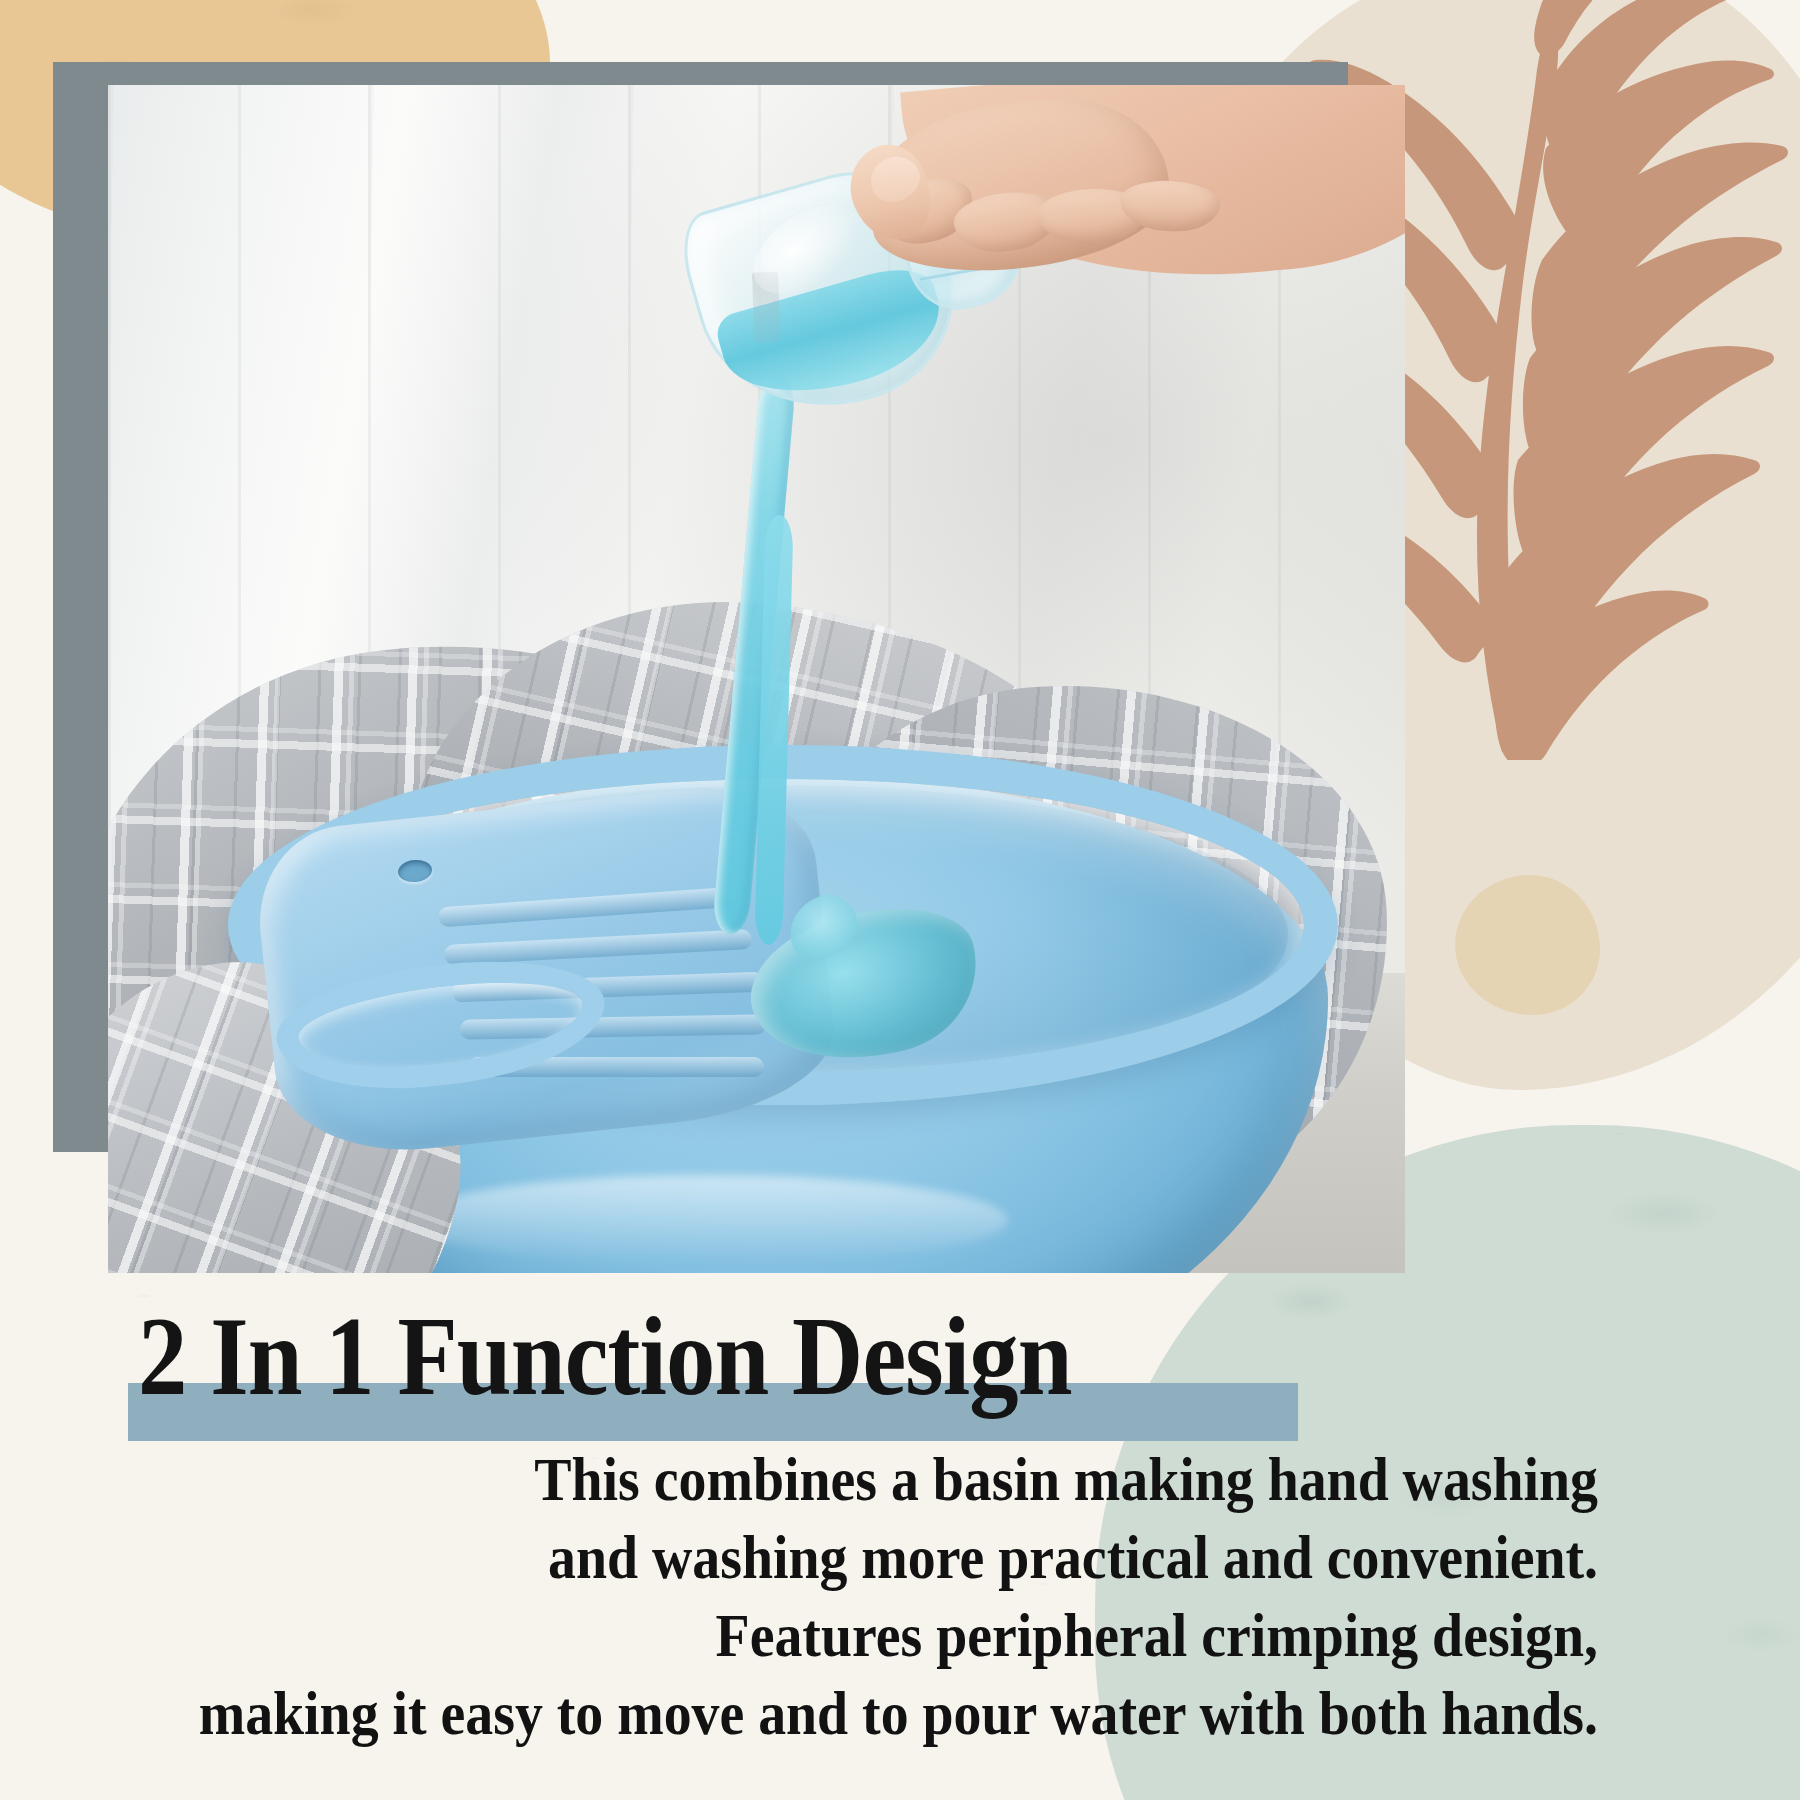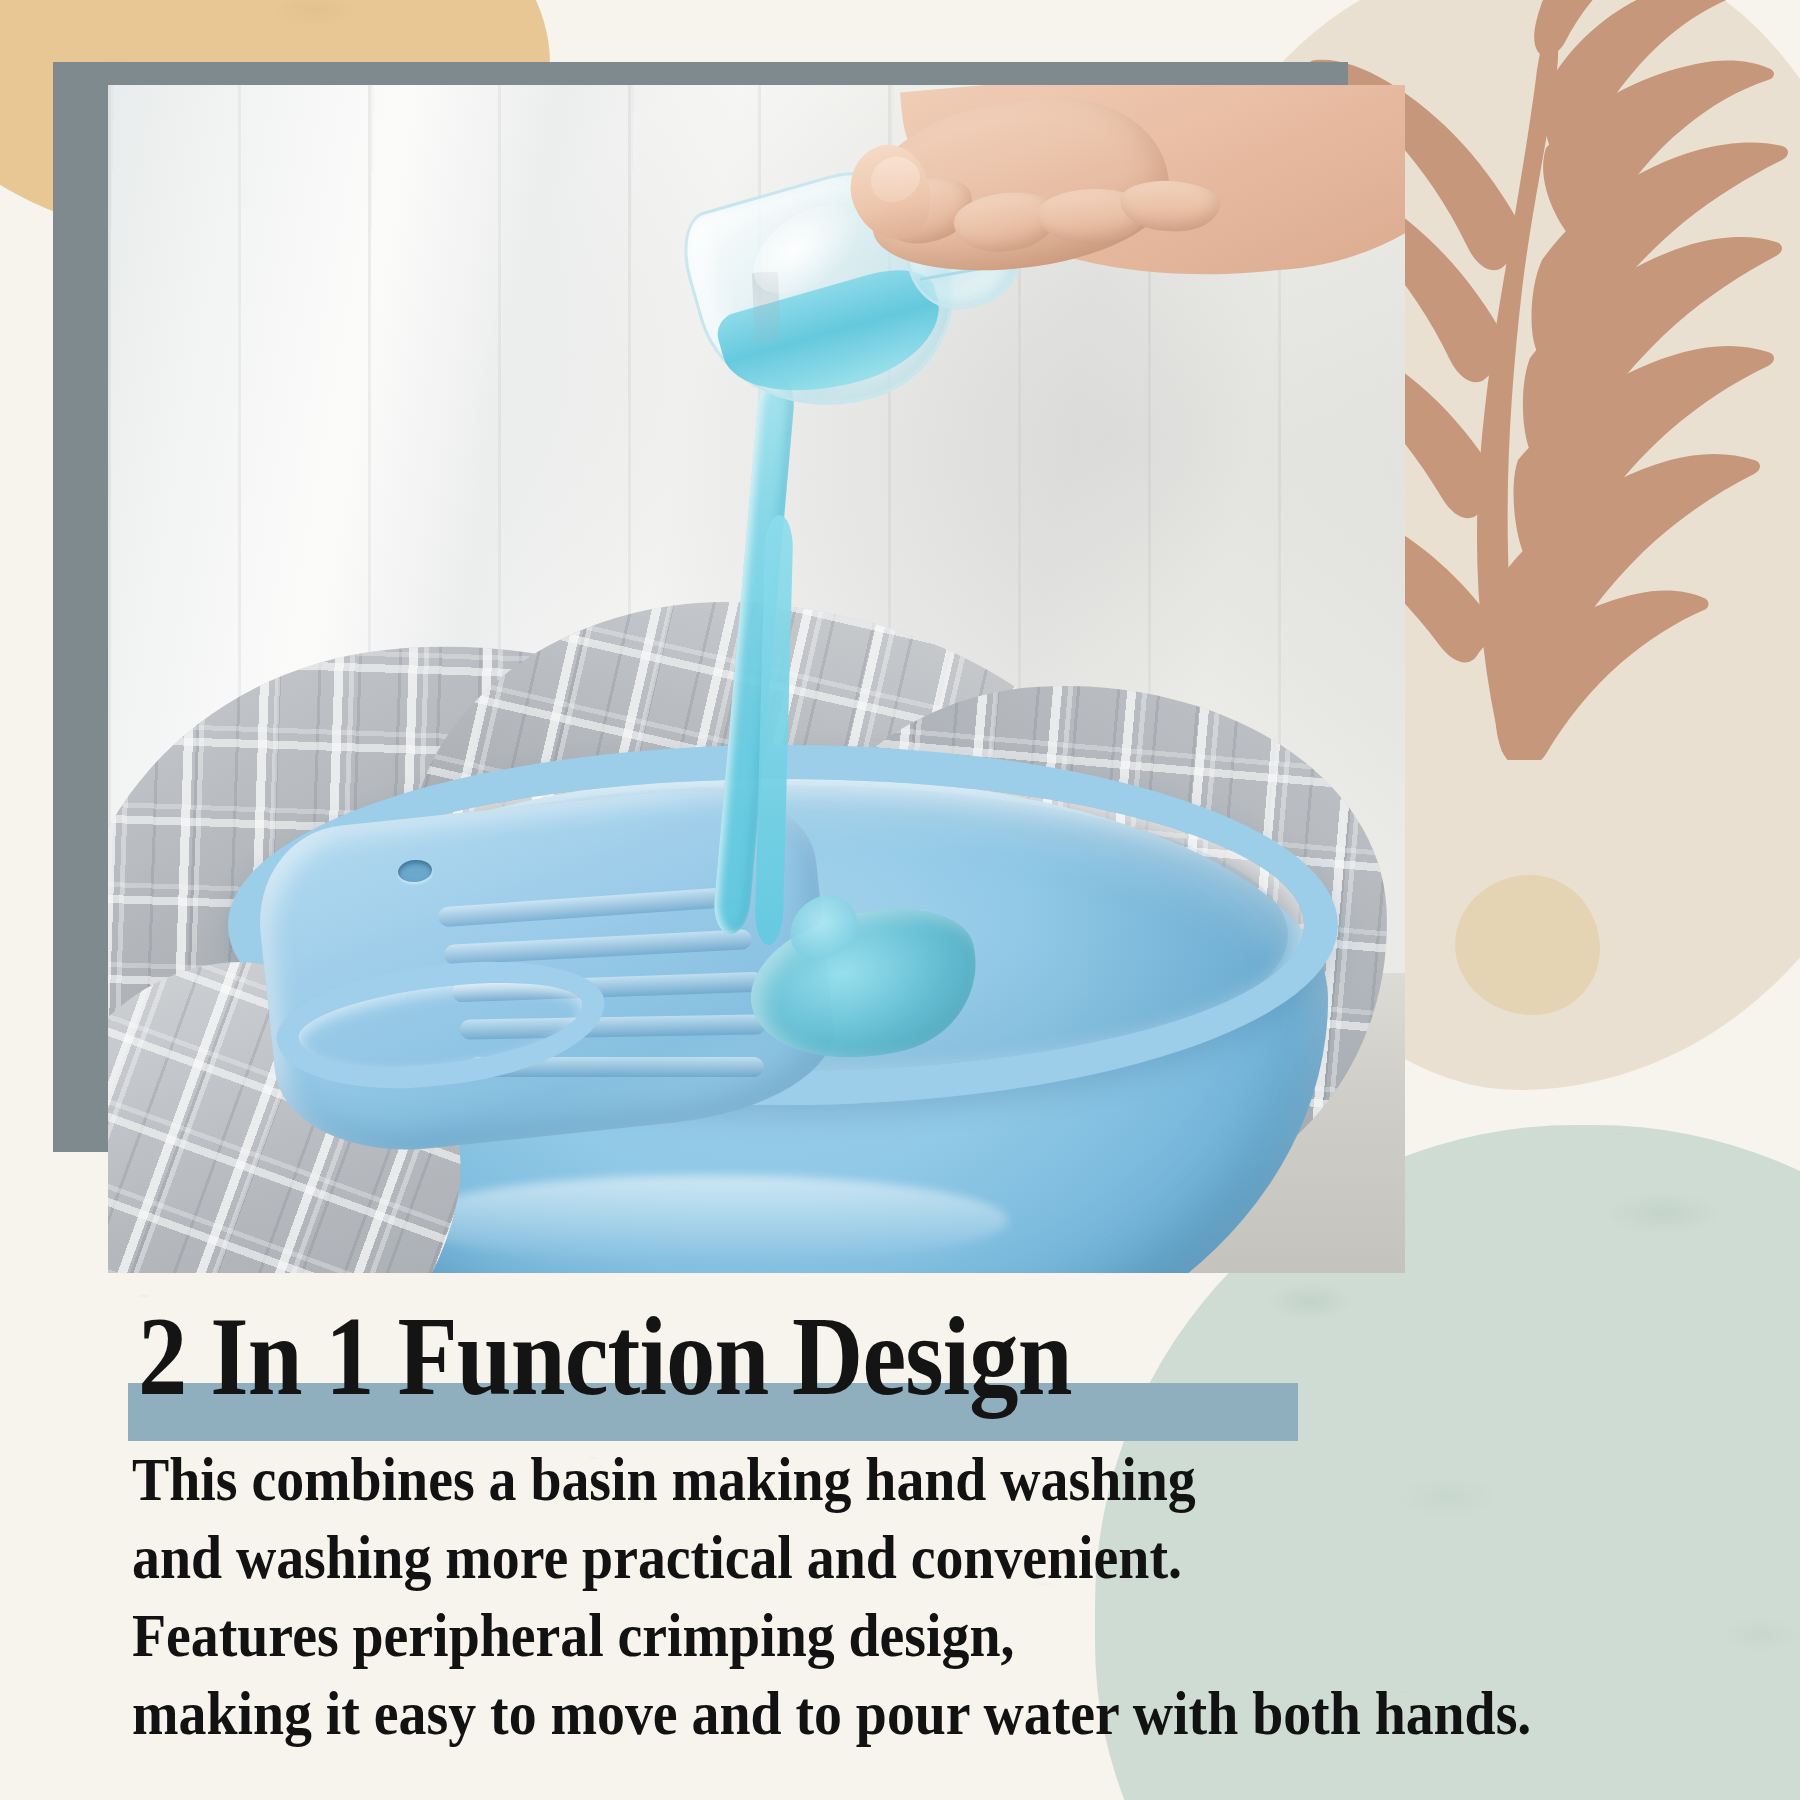--- a/index.html
+++ b/index.html
@@ -8,20 +8,21 @@
     background: #ffffff;
   }
 
   #poster {
     position: relative;
     width: 1800px;
     height: 1800px;
     overflow: hidden;
     background: #f6f4ed;
     font-family: "Liberation Serif", "DejaVu Serif", serif;
+    text-align: right;
   }
 
   
   .paper-texture {
     position: absolute;
     inset: 0;
     pointer-events: none;
     opacity: .55;
     background-image:
       radial-gradient(ellipse 9px 2px at 14% 6%,  rgba(150,150,140,.20) 0%, rgba(150,150,140,0) 70%),
@@ -415,21 +416,21 @@
     line-height: 132px;
     letter-spacing: -1px;
     color: #141414;
     transform: scaleX(.88);
     transform-origin: left center;
     white-space: nowrap;
   }
 
   .body-text {
     position: absolute;
-    left: 132px; top: 150px;
+    left: 140px; top: 150px;
     width: 1620px;
   }
   .body-line {
     margin: 0;
     font-family: "Liberation Serif", "DejaVu Serif", serif;
     font-weight: 700;
     font-size: 62px;
     line-height: 78px;
     color: #121212;
     white-space: nowrap;

